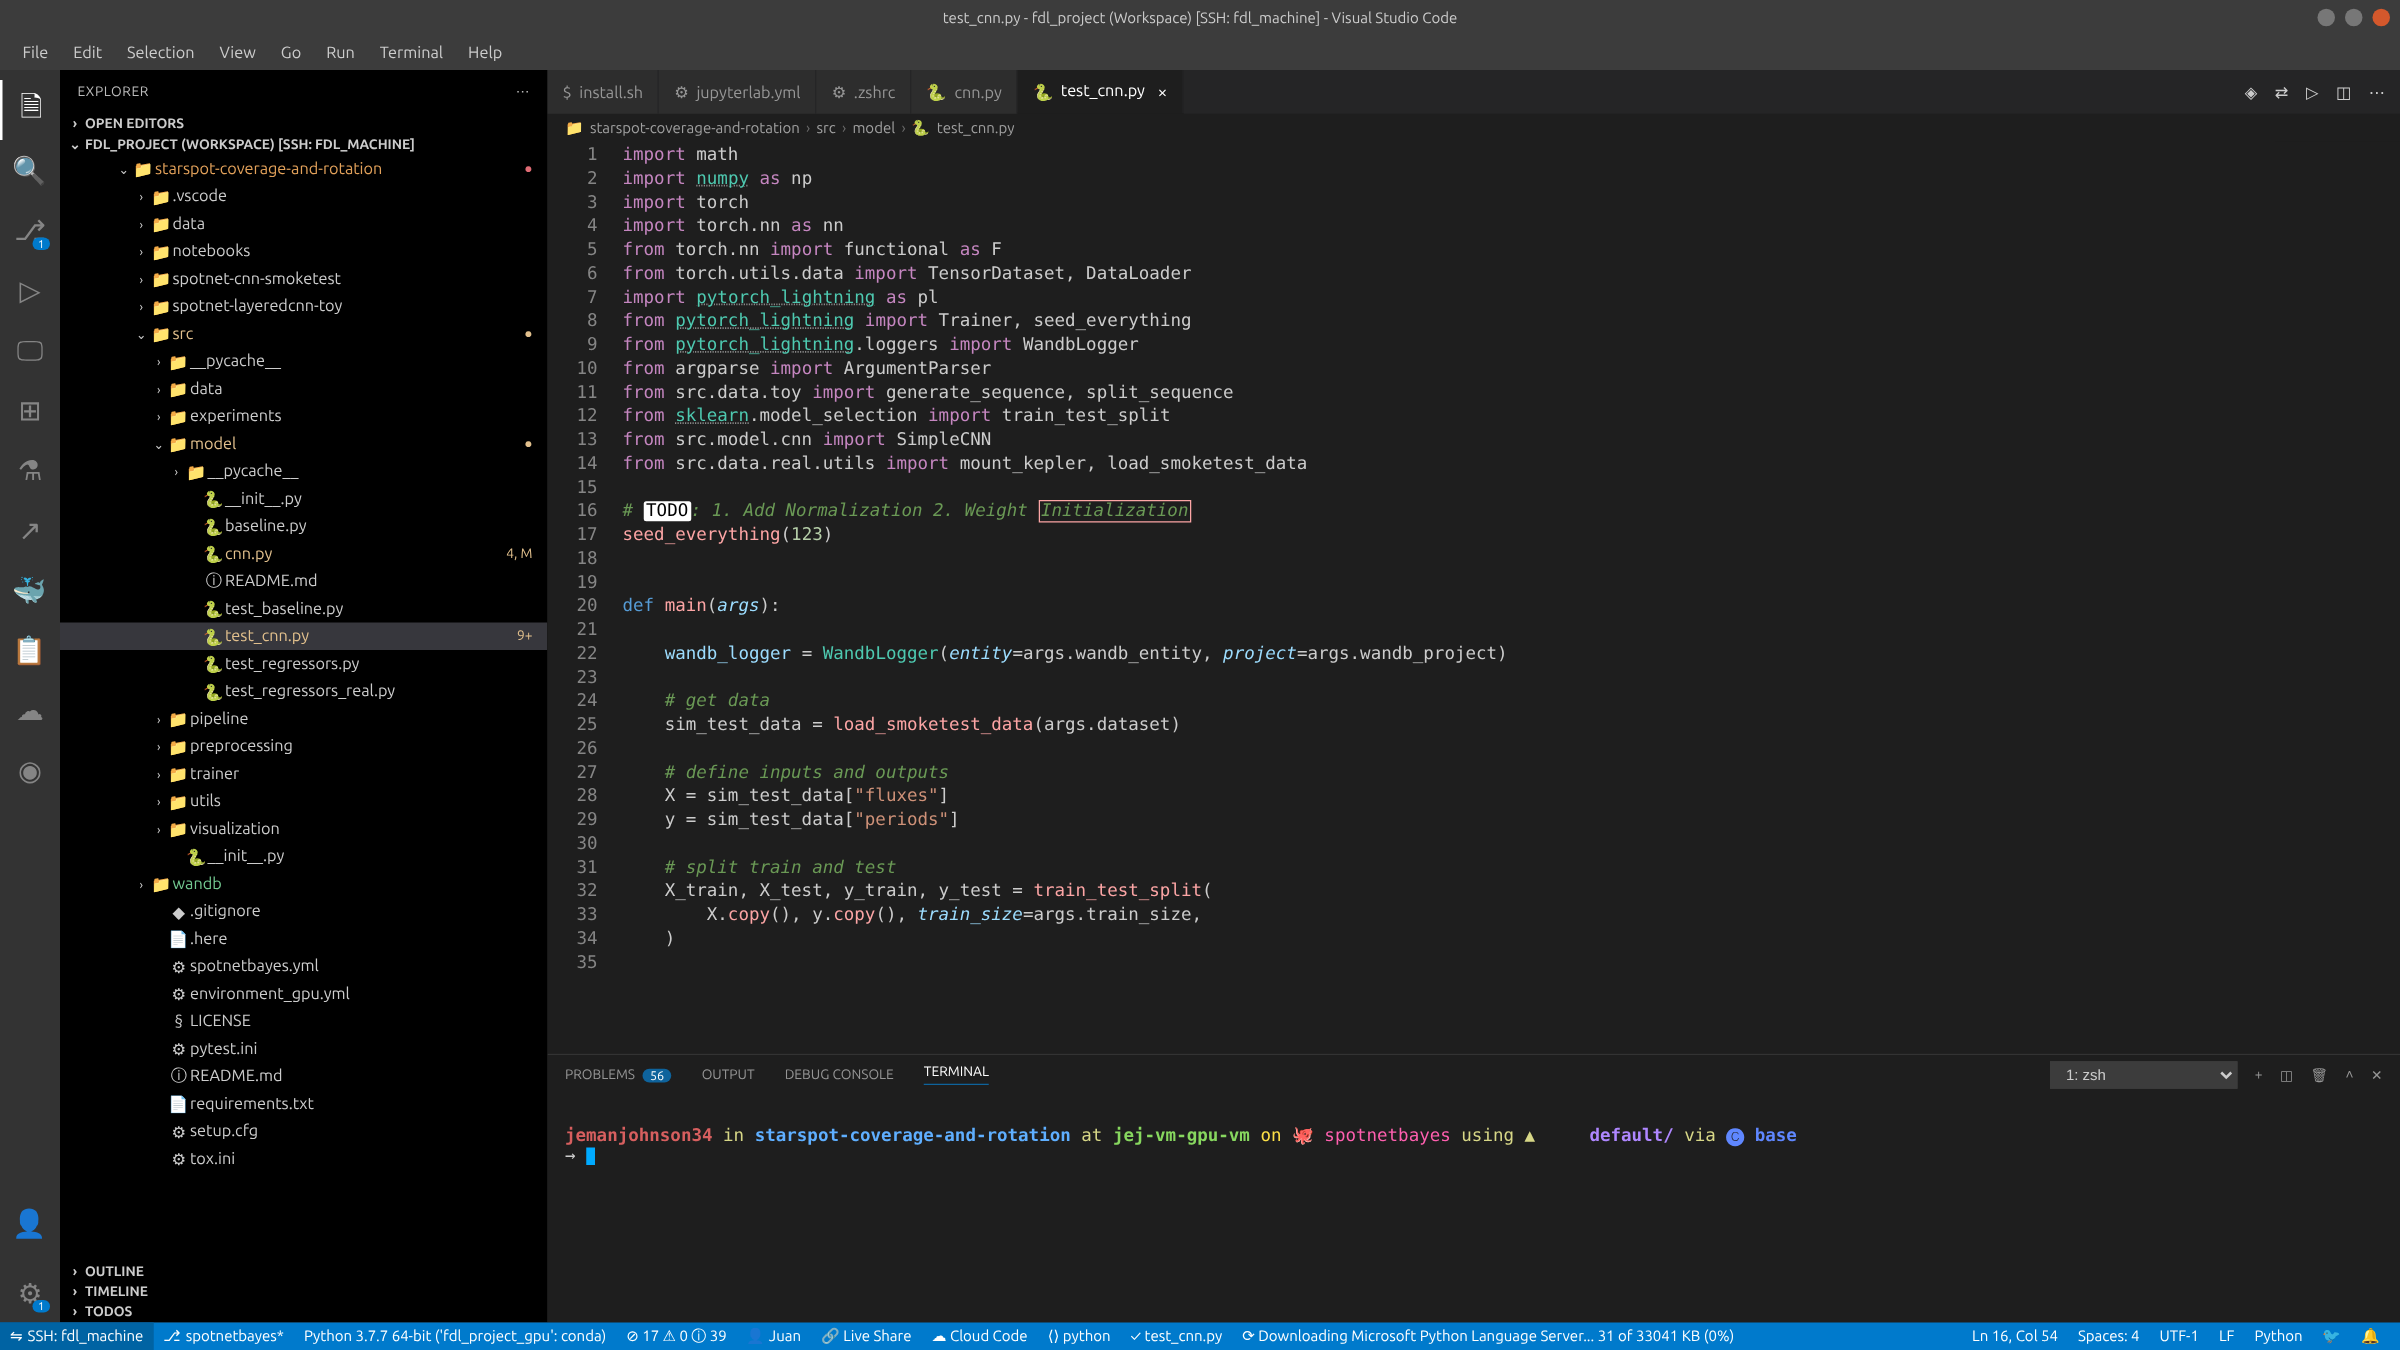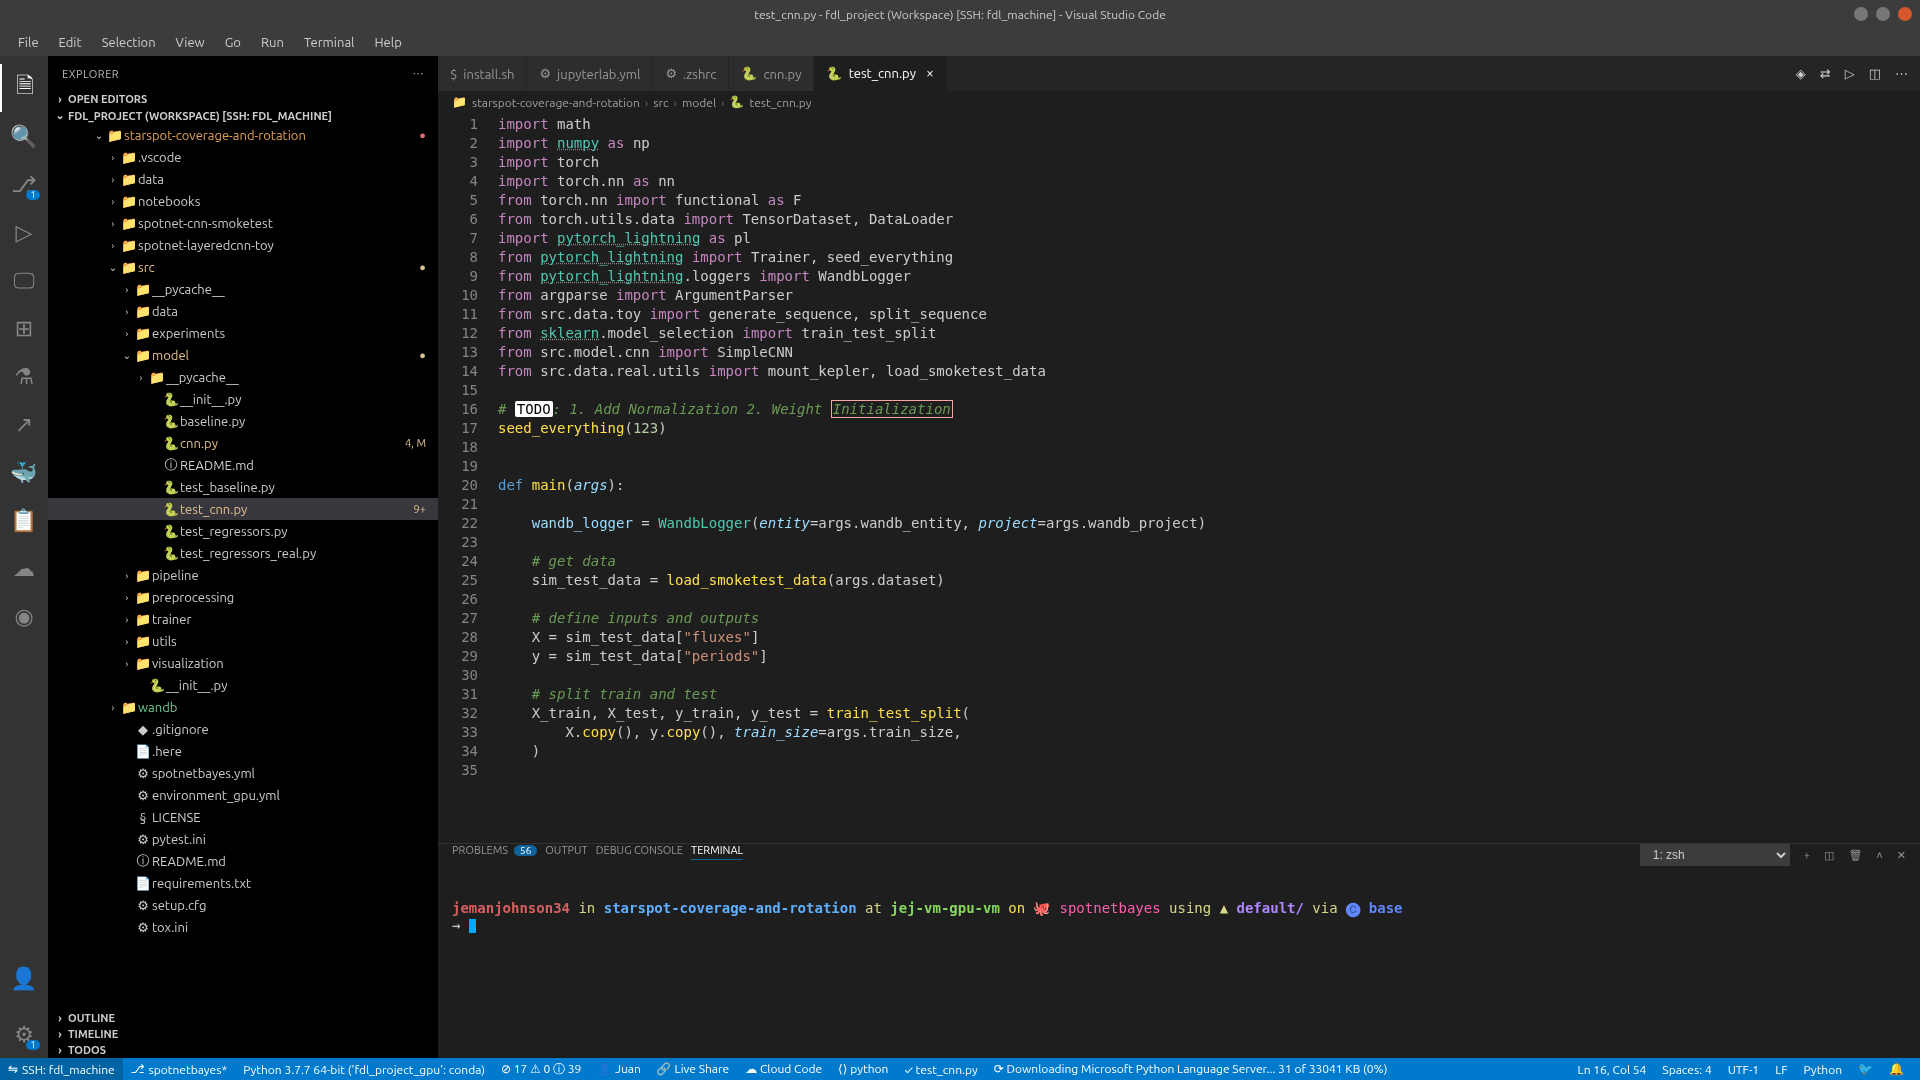--- a/index.html
+++ b/index.html
@@ -210,21 +210,21 @@
   flex: 1;
   font-family: 'Consolas','Monaco',monospace;
   font-size: 14px;
   line-height: 19px;
   white-space: pre;
   padding-top: 2px;
 }
 .code .kw { color: #c586c0; }
 .code .mod2 { color: #4ec9b0; text-decoration: underline; text-decoration-style: dotted; text-decoration-color: #888; }
 .code .mod3 { color: #4ec9b0; }
-.code .fn { color: #fde047; }
+.code .fn { color: #fca5a5; }
 .code .str { color: #ce9178; }
 .code .num { color: #b5cea8; }
 .code .com { color: #6a9955; font-style: italic; }
 .code .par { color: #9cdcfe; font-style: italic; }
 .code .var { color: #9cdcfe; }
 .code .def { color: #569cd6; }
 .code .todo { background: #fff; color: #000; padding: 0 2px; border-radius: 2px; font-style: normal; }
 .code .hlsel { border: 1px solid #fca5a5; padding: 0 1px; }
 .minimap {
   width: 100px;
@@ -233,23 +233,23 @@
 .panel {
   height: 215px;
   border-top: 1px solid #333;
   display: flex;
   flex-direction: column;
   background: #1e1e1e;
 }
 .panel-tabs {
   height: 32px;
   display: flex;
-  align-items: flex-start;
+  align-items: center;
   padding: 0 14px;
-  gap: 8px;
+  gap: 24px;
   font-size: 11px;
   color: #969696;
 }
 .panel-tabs .ptab { display: flex; align-items: center; gap: 6px; }
 .panel-tabs .ptab.active { color: #fff; border-bottom: 1px solid #0e639c; padding-bottom: 3px; }
 .panel-actions {
   margin-left: auto;
   display: flex;
   align-items: center;
   gap: 14px;
@@ -270,21 +270,21 @@
   white-space: pre-wrap;
 }
 .terminal .user { color: #d75f5f; font-weight: bold; }
 .terminal .in { color: #d7d787; }
 .terminal .path { color: #5fafff; font-weight: bold; }
 .terminal .at { color: #d7d787; }
 .terminal .host { color: #87d75f; font-weight: bold; }
 .terminal .on { color: #fde047; }
 .terminal .branch { color: #ff5faf; font-weight: normal; }
 .terminal .using { color: #d7d787; }
-.terminal .env { color: #af87ff; font-weight: bold; }
+.terminal .env { color: #af87ff; font-weight: bold; margin-left: 35px; }
 .terminal .via { color: #d7d787; }
 .terminal .base { color: #5f87ff; font-weight: bold; }
 .terminal .cursor { display: inline-block; width: 7px; height: 14px; background: #00aaff; vertical-align: middle; }
 .statusbar {
   height: 22px;
   background: #007acc;
   display: flex;
   align-items: center;
   color: #fff;
   font-size: 12px;

